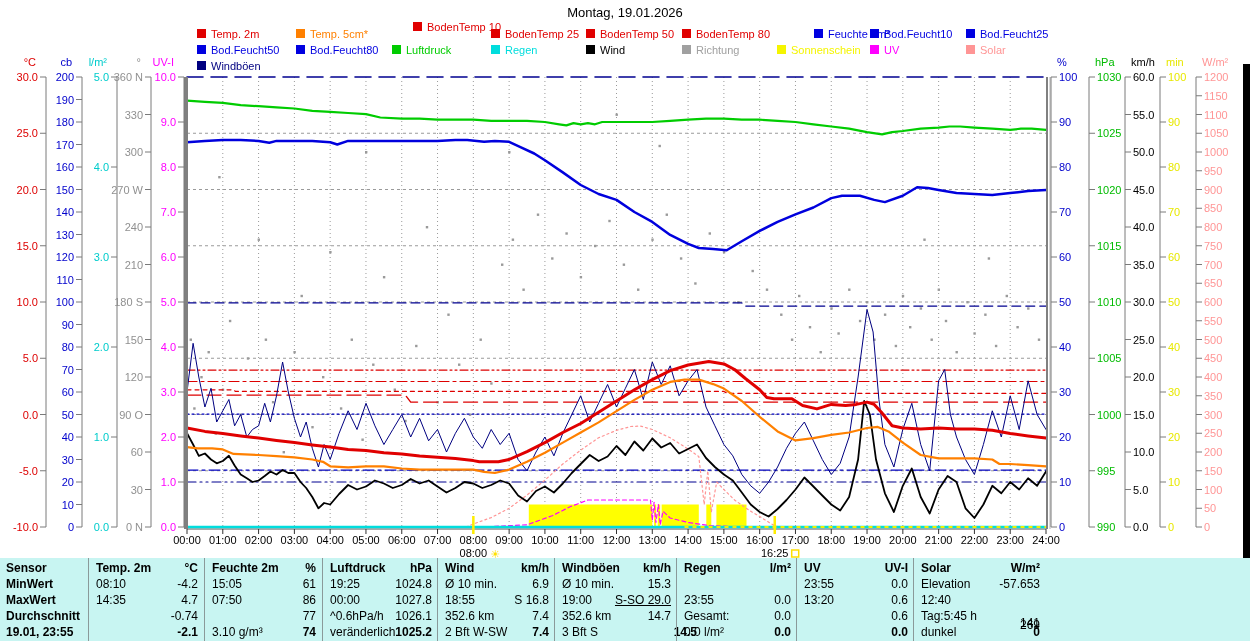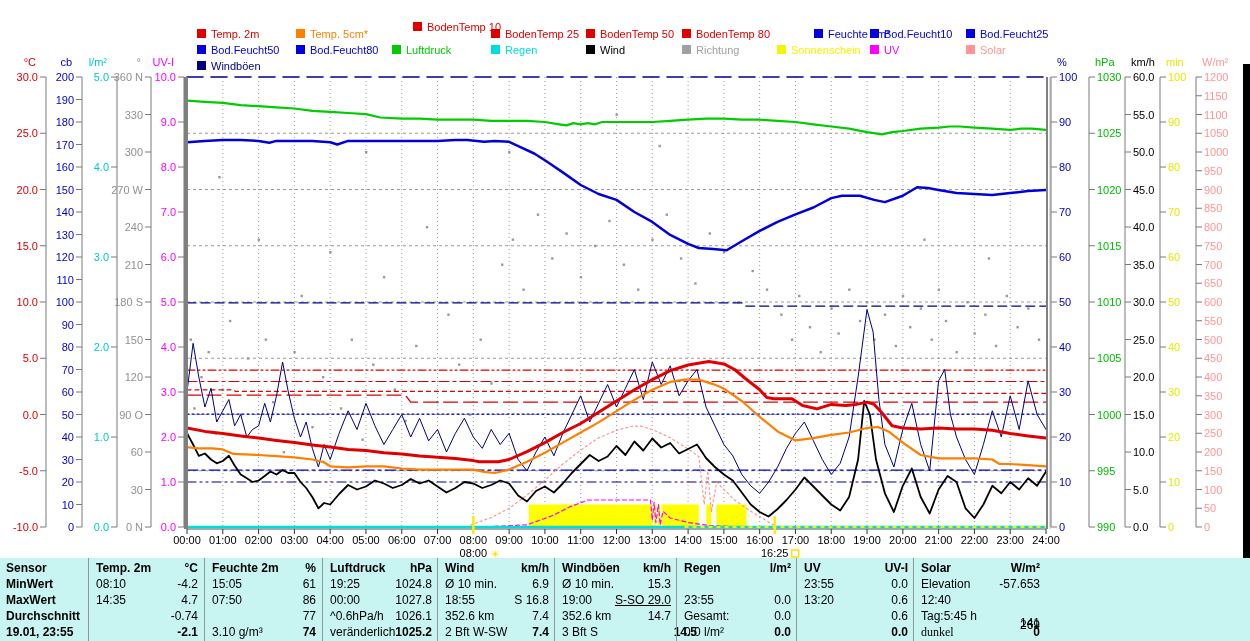--- a/index.html
+++ b/index.html
@@ -14,20 +14,21 @@
   #table{position:absolute;left:0;top:558px;width:1250px;height:83px;}
   .tcell{position:absolute;font-size:12px;color:#000;white-space:nowrap;}
   .tb{font-weight:bold;}
   .tsep{position:absolute;top:0;width:1px;height:83px;background:#8a9a9a;}
   #rstrip{position:absolute;background:#000;}
 </style>
 </head>
 <body>
 
 <div id="stage">
+  <div id="title">Montag, 19.01.2026</div>
   <div id="legend">
       <div class="leg-item" style="left: 197px; top: 27px; color: rgb(224, 0, 0);">
         <span class="leg-sw" style="background: rgb(224, 0, 0);"></span>
         <span>Temp. 2m</span>
       </div>
       <div class="leg-item" style="left: 296px; top: 27px; color: rgb(255, 128, 0);">
         <span class="leg-sw" style="background: rgb(255, 128, 0);"></span>
         <span>Temp. 5cm*</span>
       </div>
       <div class="leg-item" style="left: 392px; top: 20px; color: rgb(224, 0, 0); padding-left: 21px;">
@@ -653,21 +654,21 @@
       <span class="tcell" style="right: 342px; top: 51px;">0.6</span>
       <span class="tcell tb" style="right: 342px; top: 67px;">0.0</span>
       <span class="tcell tb" style="left: 921px; top: 3px;">Solar</span>
       <span class="tcell tb" style="right: 210px; top: 3px;">W/m²</span>
       <span class="tcell" style="left: 921px; top: 19px;">Elevation</span>
       <span class="tcell" style="right: 210px; top: 19px;">-57.653</span>
       <span class="tcell" style="left: 921px; top: 35px;">12:40</span>
       <span class="tcell" style="right: 210px; top: 35px; margin-top: 25px;">269</span>
       <span class="tcell" style="left: 921px; top: 51px;">Tag:5:45 h</span>
       <span class="tcell" style="right: 210px; top: 51px; margin-top: 7px;">141</span>
-      <span class="tcell" style="left: 921px; top: 67px; font-family: Liberation Serif, serif;">dunkel</span>
+      <span class="tcell" style="left: 921px; top: 67px;">dunkel</span>
       <span class="tcell tb" style="right: 210px; top: 67px;">0</span>
       <div class="tsep" style="left: 88px;"></div>
       <div class="tsep" style="left: 204px;"></div>
       <div class="tsep" style="left: 322px;"></div>
       <div class="tsep" style="left: 437px;"></div>
       <div class="tsep" style="left: 554px;"></div>
       <div class="tsep" style="left: 676px;"></div>
       <div class="tsep" style="left: 796px;"></div>
       <div class="tsep" style="left: 913px;"></div>
     </div>

